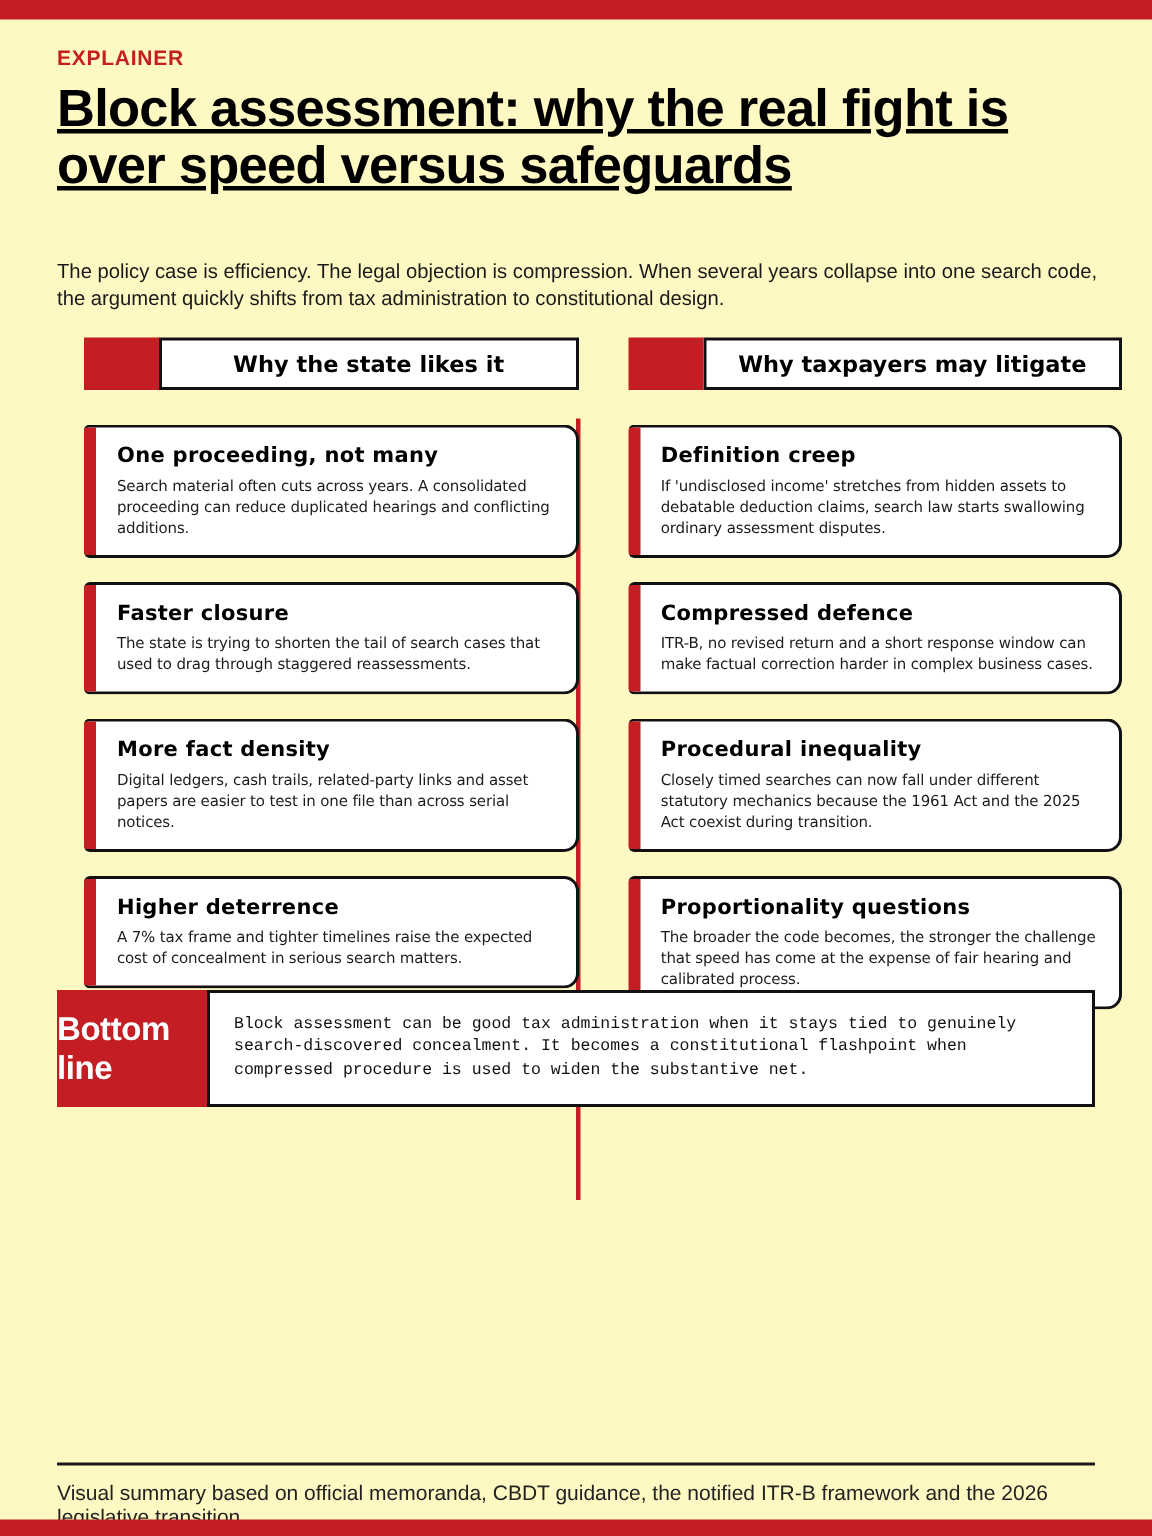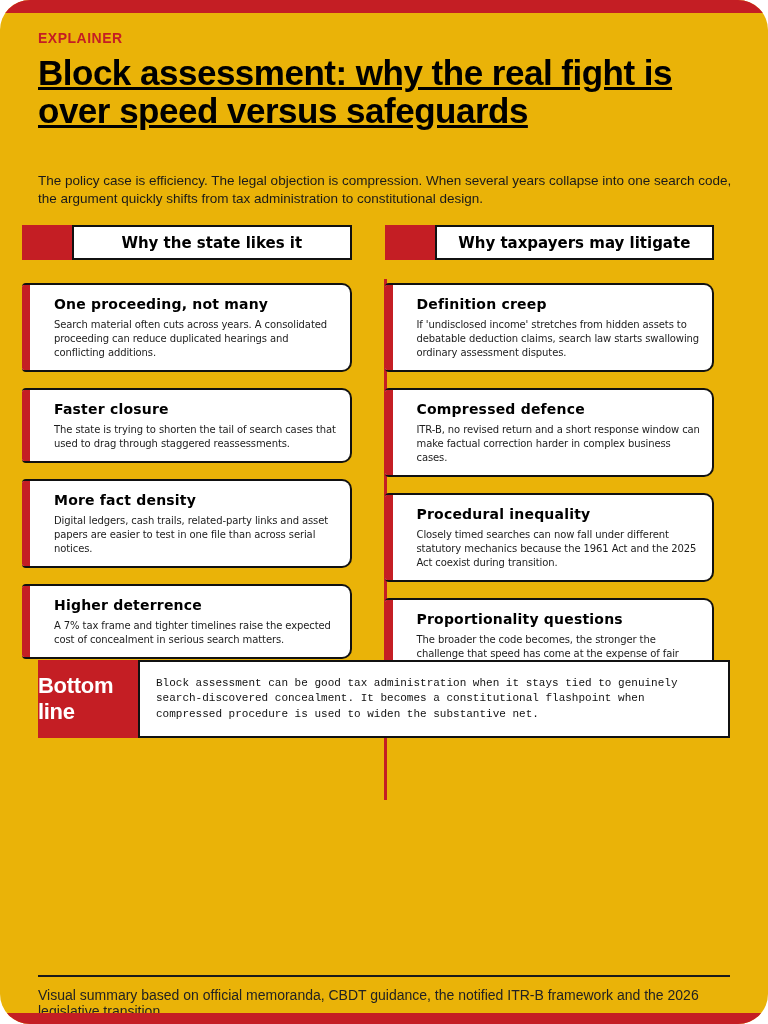--- a/index.html
+++ b/index.html
@@ -3,23 +3,22 @@
 <meta charset="utf-8">
 <style>
   :root { --accent: #C41E24; --ink: #111111; }
   * { margin: 0; padding: 0; box-sizing: border-box; }
   html, body { background: #ffffff; }
   body { font-family: "DejaVu Sans", sans-serif; color: var(--ink); }
   .page {
     position: relative;
     width: 768px;
     height: 1024px;
-    background: #eab308;
+    background: #fef9c3;
     overflow: hidden;
-    border-radius: 30px;
   }
   .top-bar {
     position: absolute; top: 0; left: 0; width: 768px; height: 13px;
     background: var(--accent);
   }
   .bottom-bar {
     position: absolute; bottom: 0; left: 0; width: 768px; height: 11px;
     background: var(--accent);
   }
   .kicker {
@@ -33,21 +32,21 @@
     font-family: "Liberation Sans", sans-serif;
     font-size: 35px; font-weight: bold; line-height: 1.08;
     letter-spacing: -0.5px; color: #000000; text-decoration: underline;
   }
   .subtitle {
     position: absolute; left: 38px; top: 172px; width: 700px;
     font-family: "Liberation Sans", sans-serif;
     font-size: 13.5px; line-height: 1.33; color: #1a1a1a;
   }
   .columns {
-    position: absolute; left: 22px; top: 225px; width: 692px;
+    position: absolute; left: 56px; top: 225px; width: 692px;
     display: flex; gap: 33px;
   }
   .column { flex: 1; min-width: 0; }
   .col-header { display: flex; height: 35px; margin-bottom: 23px; }
   .col-header .swatch { width: 50px; height: 35px; background: var(--accent); }
   .col-header .label-box {
     flex: 1; border: 2px solid #111; background: #fff;
     display: flex; align-items: center; justify-content: center;
     font-size: 15px; font-weight: bold; color: #000;
   }
@@ -55,21 +54,21 @@
     border: 2px solid #111;
     border-left: none;
     border-radius: 4px 10px 10px 4px;
     background: #fff;
     margin-bottom: 16px;
     display: flex;
     position: relative;
     z-index: 1;
   }
   .card .bar { width: 8px; background: var(--accent); flex: 0 0 8px; border-radius: 2px 0 0 2px; }
-  .card .card-body { padding: 11px 12px 10px 24px; }
+  .card .card-body { padding: 11px 12px 10px 4px; margin-left: 10px; }
   .card h3 { font-size: 14px; font-weight: bold; color: #000; margin-bottom: 6px; letter-spacing: 0.2px; }
   .card p { font-size: 10px; line-height: 1.4; color: #1c1c1c; letter-spacing: -0.1px; }
   .center-line {
     position: absolute; left: 384px; top: 279px; width: 3px; height: 521px;
     background: var(--accent); z-index: 0;
   }
   .bottom-line {
     position: absolute; left: 38px; top: 660px; width: 692px; height: 78px;
     display: flex; z-index: 2;
   }

